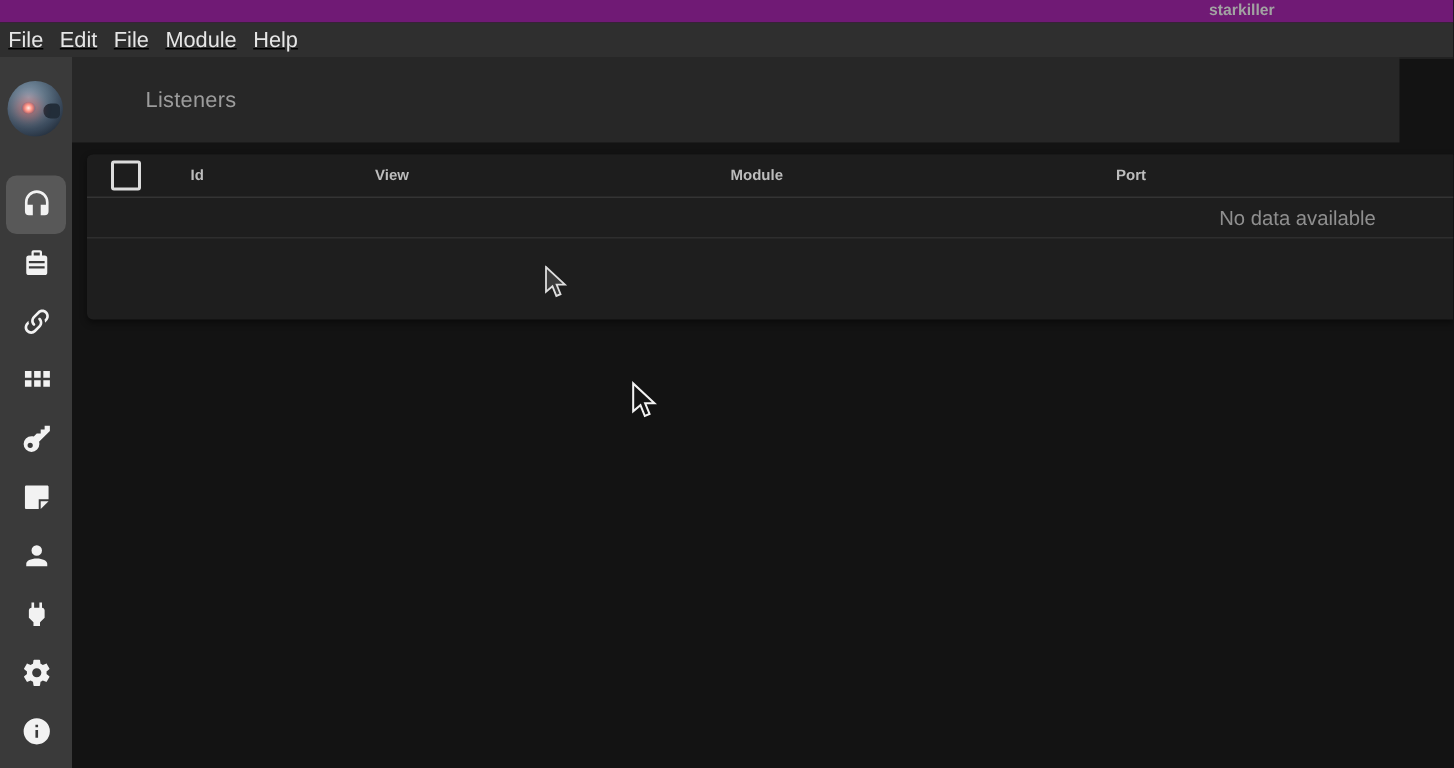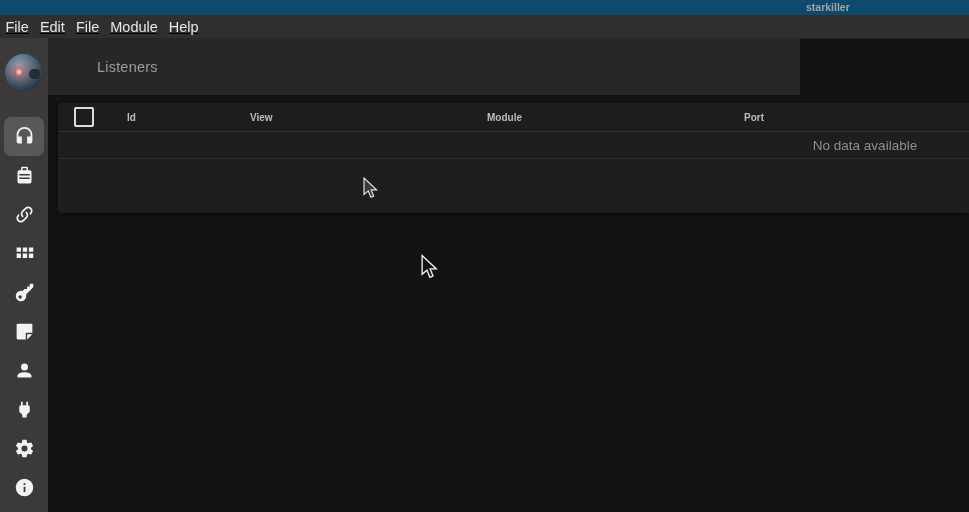--- a/index.html
+++ b/index.html
@@ -3,21 +3,21 @@
 <meta charset="utf-8">
 <style>
   html,body{margin:0;padding:0;}
   body{
     width:969px;height:512px;position:relative;overflow:hidden;
     background:#131313;
     font-family:"Liberation Sans", sans-serif;
     -webkit-font-smoothing:antialiased;
   }
   
-  .titlebar{position:absolute;top:0;left:0;width:969px;height:15px;background:#0c4a6e;}
+  .titlebar{position:absolute;top:0;left:0;width:969px;height:15px;background:#701a75;}
   .titlebar-title{position:absolute;left:806px;top:1px;font-size:10.5px;font-weight:bold;color:#a2a2a2;}
   
   .menubar{position:absolute;top:15px;left:0;width:969px;height:23px;background:#2f2f2f;
            display:flex;align-items:center;border-bottom:1px solid #222;text-decoration:underline;}
   .menu-item{padding:0 5.5px;height:23px;display:flex;align-items:center;
              color:#e6e6e6;font-size:14.5px;cursor:default;}
   
   .sidebar{position:absolute;top:38px;left:0;width:48px;height:474px;background:#3a3a3a;}
   .logo{position:absolute;top:16px;left:5px;width:37px;height:37px;border-radius:50%;
         background:radial-gradient(circle at 38% 30%, #8ba0b4 0%, #5c7183 35%, #3a4a5c 62%, #202a37 85%, #18202b 100%);
@@ -26,21 +26,21 @@
         background:radial-gradient(circle, #ffece4 0%, #ff9283 35%, rgba(221,84,84,0.55) 62%, rgba(221,84,84,0) 78%);
         box-shadow:0 0 7px 3px rgba(255,96,84,0.45);}
   .logo-notch{position:absolute;right:2px;top:15px;width:11px;height:10px;background:#222d39;
         border-radius:45% 30% 30% 45%;}
   .nav{position:absolute;top:79px;left:0;width:48px;display:flex;flex-direction:column;align-items:center;}
   .nav-item{width:40px;height:39px;display:flex;align-items:center;justify-content:center;
             border-radius:7px;cursor:pointer;}
   .nav-item.active{background:#585858;}
   .nav-item svg{width:21px;height:21px;fill:#f2f2f2;display:block;}
   
-  .toolbar{position:absolute;top:38px;left:48px;width:752px;height:57px;background:#272727;
+  .toolbar{position:absolute;top:38px;left:48px;width:885px;height:57px;background:#272727;
            display:flex;align-items:center;}
   .toolbar-title{margin-left:49px;color:#9c9c9c;font-size:14.5px;letter-spacing:.2px;}
   
   .card{position:absolute;top:103px;left:58px;width:911px;height:110px;overflow:hidden;
         background:#1e1e1e;border-radius:4px 0 0 4px;box-shadow:0 2px 5px rgba(0,0,0,.45);}
   .table-inner{width:1614px;}
   .thead{display:flex;height:28px;align-items:center;border-bottom:1px solid #343434;background:#1d1d1d;}
   .th{box-sizing:border-box;padding-left:17px;font-size:10px;font-weight:bold;color:#bdbdbd;cursor:pointer;}
   .c0{width:52px;padding:0;display:flex;align-items:center;justify-content:center;}
   .c1{width:123px;} .c2{width:237px;} .c3{width:257px;} .c4{width:212px;} .c5{width:733px;}

